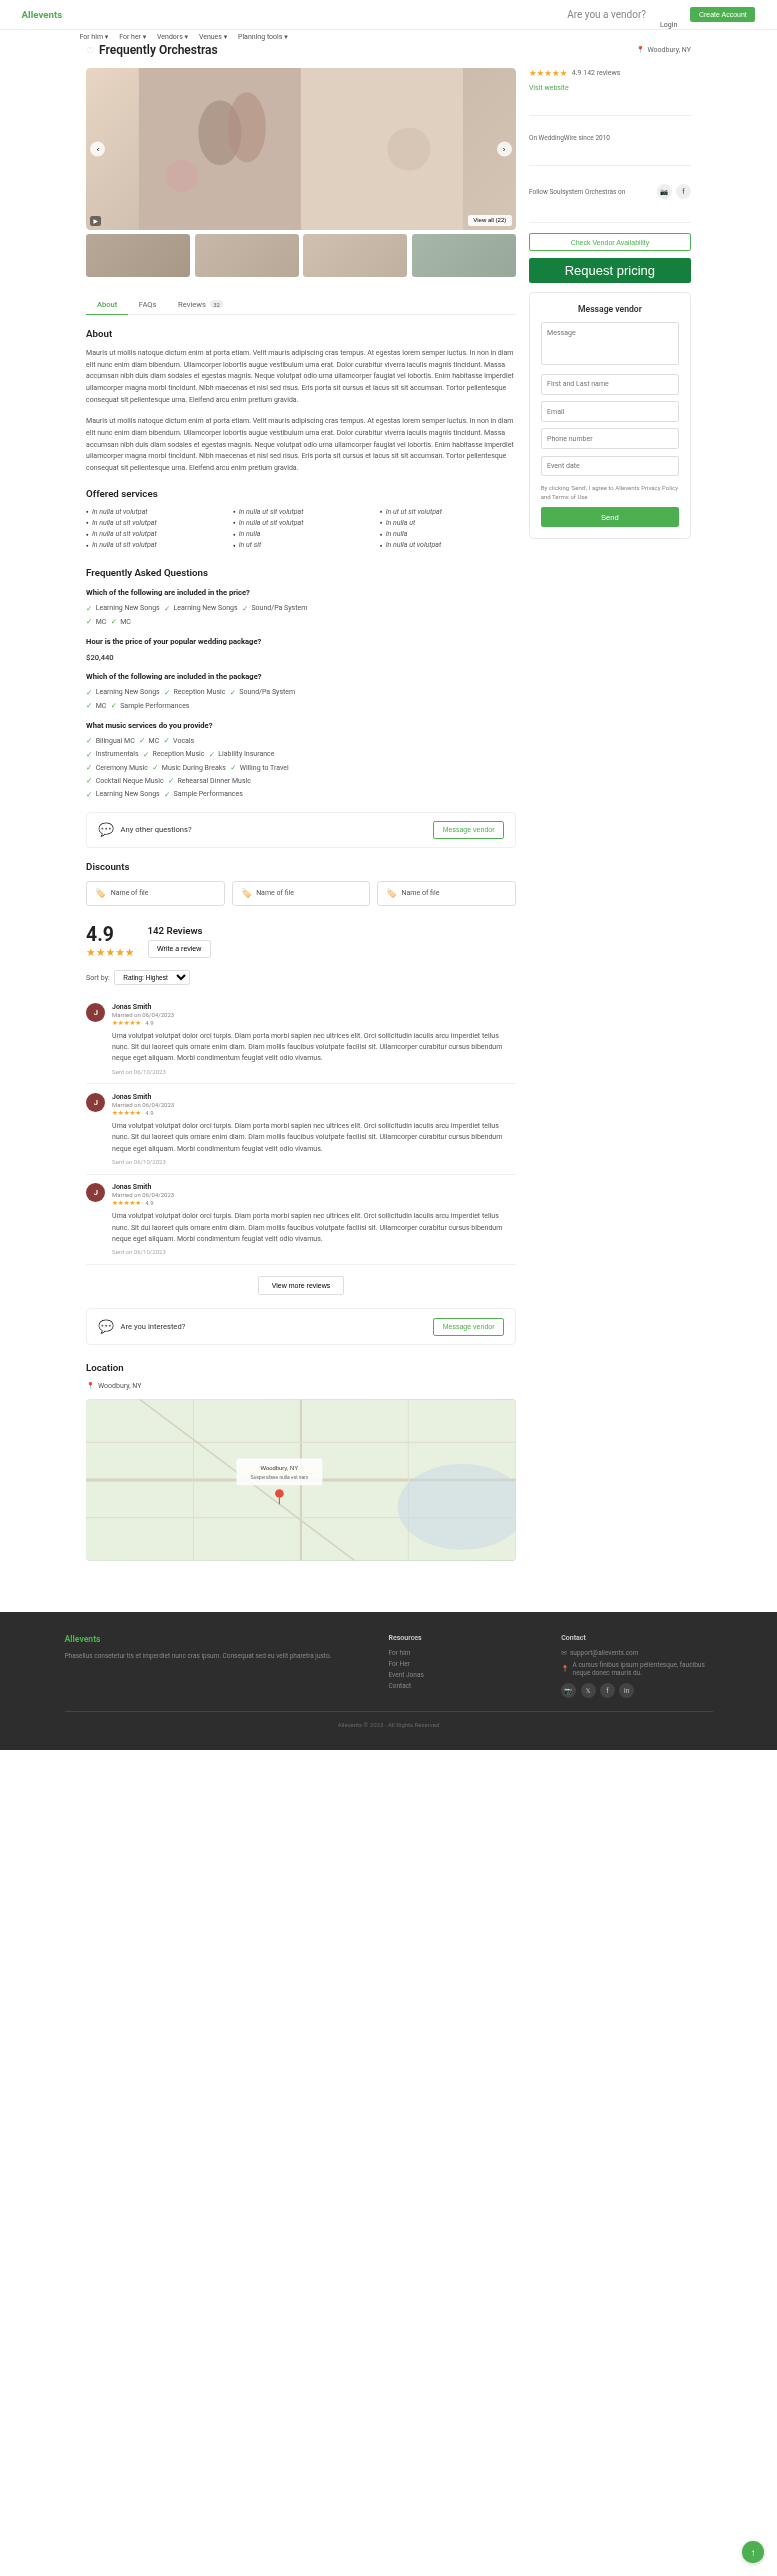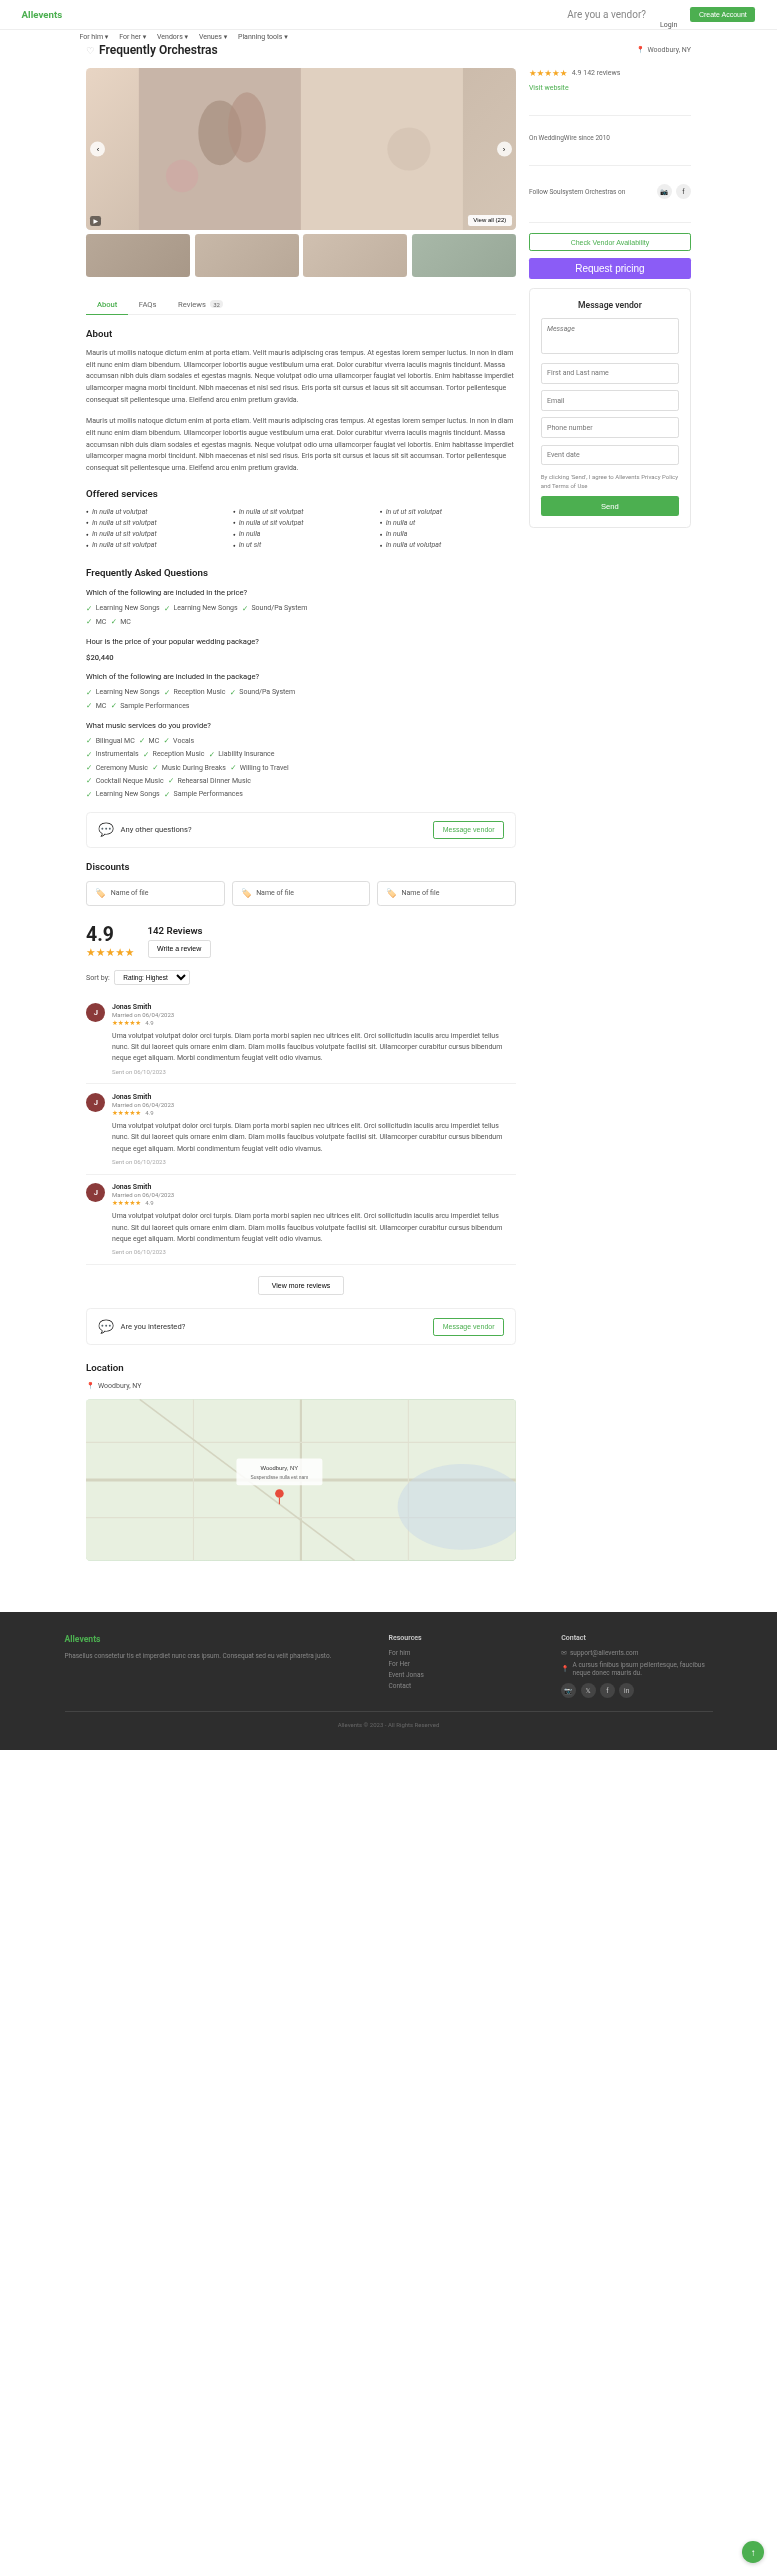--- a/index.html
+++ b/index.html
@@ -42,49 +42,49 @@
     .sidebar-rating { display: flex; align-items: center; gap: 4.3px; margin-bottom: 6.5px; }
     .stars { color: #f5a623; font-size: 8.6px; }
     .rating-count { font-size: 7px; color: #666; }
     .sidebar-links { display: flex; flex-direction: column; gap: 14px; margin-bottom: 6.5px; }
     .sidebar-link { font-size: 7px; color: #4caf50; cursor: pointer; display: flex; align-items: center; gap: 3.2px; }
     .sidebar-link-label { font-size: 6.5px; color: #666; }
     .sidebar-divider { border: none; border-top: 0.5px solid #eee; margin: 4.3px 0; }
     .social-icons { display: flex; gap: 4.3px; margin-left: auto; }
     .social-icon { width: 15px; height: 15px; border-radius: 50%; background: #eee; display: flex; align-items: center; justify-content: center; font-size: 6.5px; cursor: pointer; }
     .check-vendor-btn { background: #fff; border: 0.5px solid #4caf50; color: #4caf50; border-radius: 2.2px; padding: 4.3px 8.6px; font-size: 7px; cursor: pointer; width: 100%; margin-bottom: 6.5px; }
-    .request-pricing-btn { background: #8b5cf6; color: #fff; border: none; border-radius: 2.2px; padding: 5.4px 8.6px; font-size: 10px; cursor: pointer; width: 100%; font-weight: 500; }
+    .request-pricing-btn { background: #15803d; color: #fff; border: none; border-radius: 2.2px; padding: 5.4px 8.6px; font-size: 13px; cursor: pointer; width: 100%; font-weight: 500; }
 
     
     .message-vendor-card { background: #fff; border: 0.5px solid #e8e8e8; border-radius: 4.3px; padding: 10.8px; margin-top: 8.6px; }
     .message-vendor-title { font-size: 8.6px; font-weight: 600; margin-bottom: 8.6px; text-align: center; }
     .form-field { margin-bottom: 6.5px; }
     .form-field textarea, .form-field input { width: 100%; border: 0.5px solid #ddd; border-radius: 2.2px; padding: 5.4px; font-size: 7px; resize: none; font-family: inherit; }
-    .form-field textarea { height: 36px; font-style: italic; }
+    .form-field textarea { height: 43px; }
     .form-privacy { font-size: 6px; color: #888; margin-bottom: 6.5px; line-height: 1.5; }
     .send-btn { background: #4caf50; color: #fff; border: none; border-radius: 2.2px; padding: 5.4px 8.6px; font-size: 7.6px; cursor: pointer; width: 100%; }
 
     
     .tabs { display: flex; gap: 0; border-bottom: 1.1px solid #eee; margin: 17.3px 0 13px; }
     .tab { padding: 5.4px 10.8px; font-size: 7.6px; cursor: pointer; color: #666; border-bottom: 1.1px solid transparent; margin-bottom: -1.1px; }
     .tab.active { color: #4caf50; border-bottom-color: #4caf50; font-weight: 500; }
     .tab-badge { background: #eee; border-radius: 5.4px; padding: 0.5px 3.2px; font-size: 6px; margin-left: 2.2px; }
 
     
     .section-title { font-size: 9.7px; font-weight: 600; margin-bottom: 8.6px; color: #222; }
     .about-text { font-size: 7px; line-height: 1.7; color: #555; margin-bottom: 8.6px; }
 
     
     .services-grid { display: grid; grid-template-columns: repeat(3, 1fr); gap: 3.2px 10.8px; margin-bottom: 4.3px; }
     .service-item { font-size: 7px; color: #555; display: flex; align-items: center; gap: 3.2px; font-style: italic; }
     .bullet { color: #333; font-size: 4.3px; }
 
     
     .faq-section { margin-top: 17.3px; }
-    .faq-q { font-size: 7.6px; font-weight: 400; color: #222; margin: 10.8px 0 6.5px; }
+    .faq-q { font-size: 7.6px; font-weight: 700; color: #222; margin: 10.8px 0 6.5px; }
     .faq-tags { display: flex; flex-wrap: wrap; gap: 4.3px; margin-bottom: 4.3px; }
     .faq-tag { display: flex; align-items: center; gap: 3.2px; font-size: 7px; color: #555; }
     .check-icon { color: #4caf50; font-size: 7.6px; }
     .faq-price { font-size: 7.6px; color: #333; font-weight: 500; }
 
     
     .any-questions-box { border: 0.5px solid #eee; border-radius: 4.3px; padding: 8.6px 10.8px; display: flex; align-items: center; justify-content: space-between; margin: 13px 0; }
     .any-q-text { font-size: 7.6px; color: #333; }
     .msg-vendor-btn { background: #fff; border: 0.5px solid #4caf50; color: #4caf50; border-radius: 2.2px; padding: 4.3px 8.6px; font-size: 7px; cursor: pointer; }
 

